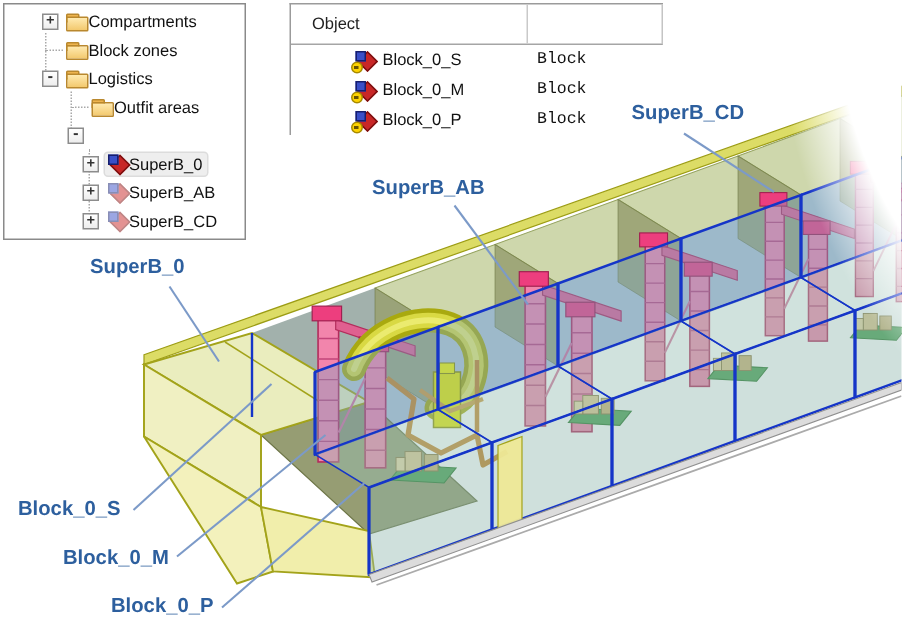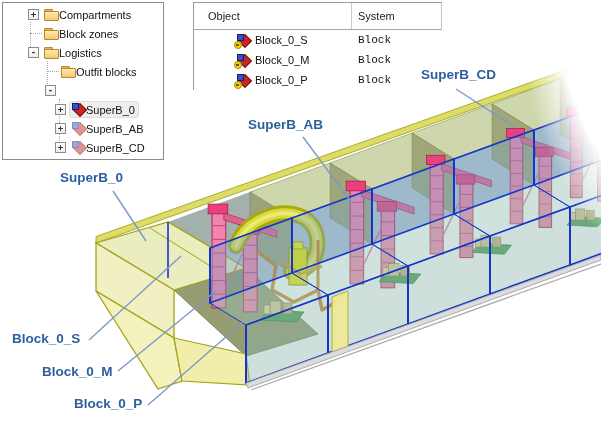--- a/index.html
+++ b/index.html
@@ -231,21 +231,21 @@
     <span class="exp">-</span>
     <span class="row-body">
         <span class="folder"></span>
       <span class="tlabel">Logistics</span>
       </span>
   </div>
   <div class="trow lvl1">
     <span class="exp noexp"></span>
     <span class="row-body">
         <span class="folder"></span>
-      <span class="tlabel">Outfit blocks</span>
+      <span class="tlabel">Outfit areas</span>
       </span>
   </div>
   <div class="trow lvl1">
     <span class="exp">-</span>
   </div>
   <div class="trow lvl2 sel">
     <span class="exp">+</span>
     <span class="row-body">
         <span class="bicon"></span>
       <span class="tlabel">SuperB_0</span>
@@ -263,21 +263,20 @@
     <span class="row-body">
         <span class="bicon faded"></span>
       <span class="tlabel">SuperB_CD</span>
       </span>
   </div>
 </div>
 
 <div class="table-panel">
   <div class="thead">
     <div class="c1">Object</div>
-    <div class="c2">System</div>
   </div>
   <div class="trrow">
     <div class="oc">
         <span class="bicon">
           <i class="badge"></i>
         </span>
       <span>Block_0_S</span>
       </div>
     <div class="sc">Block</div>
   </div>

